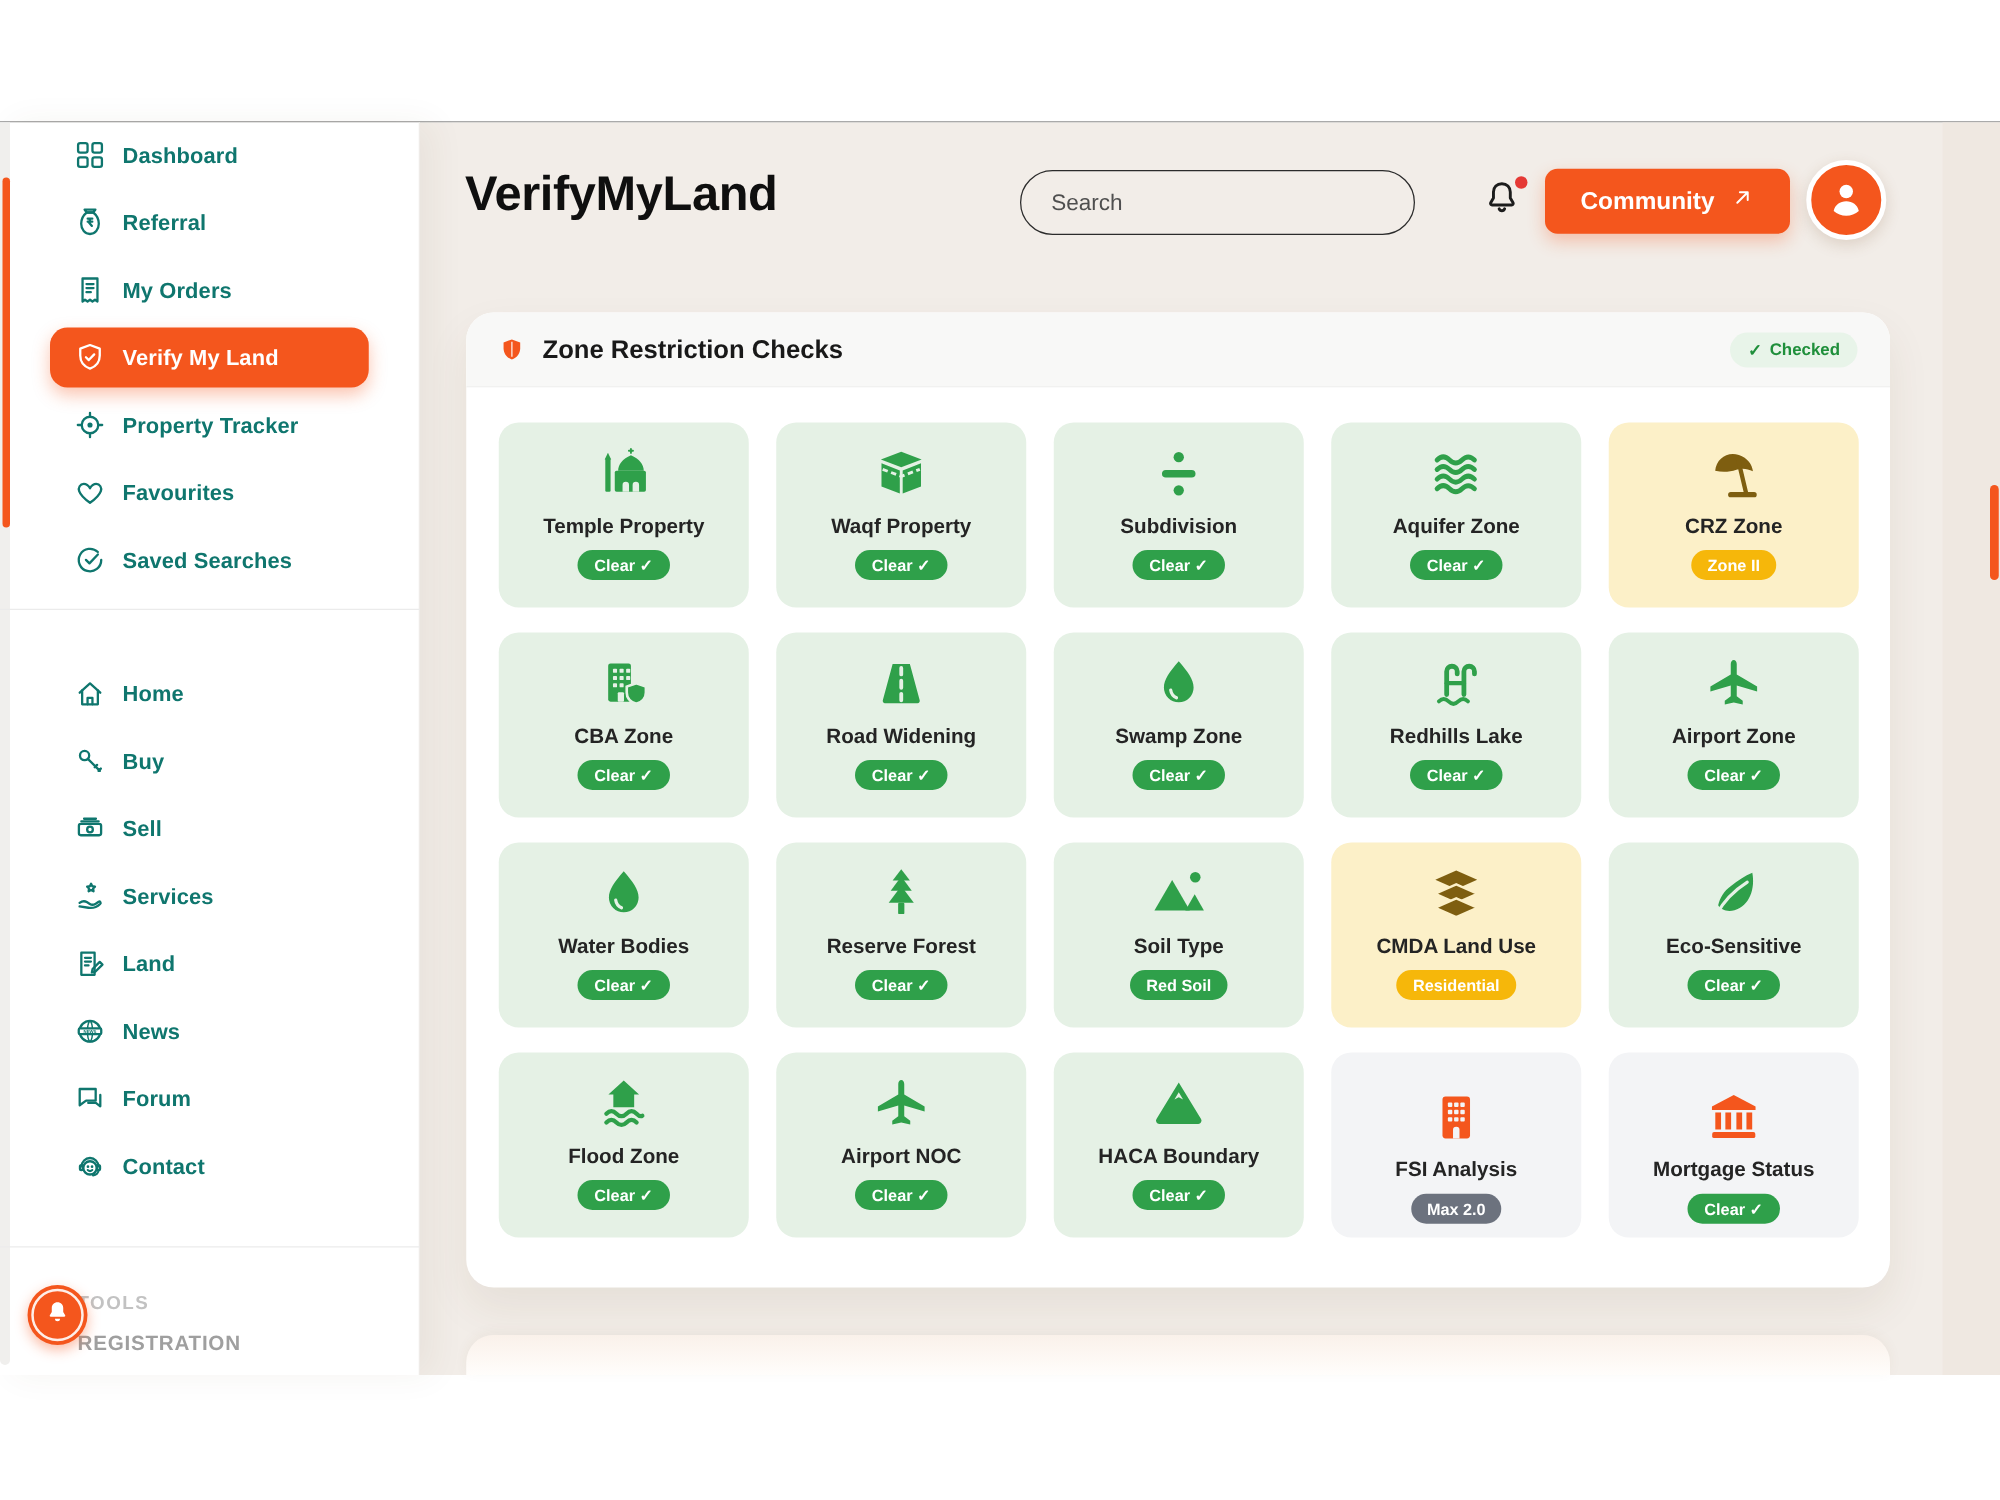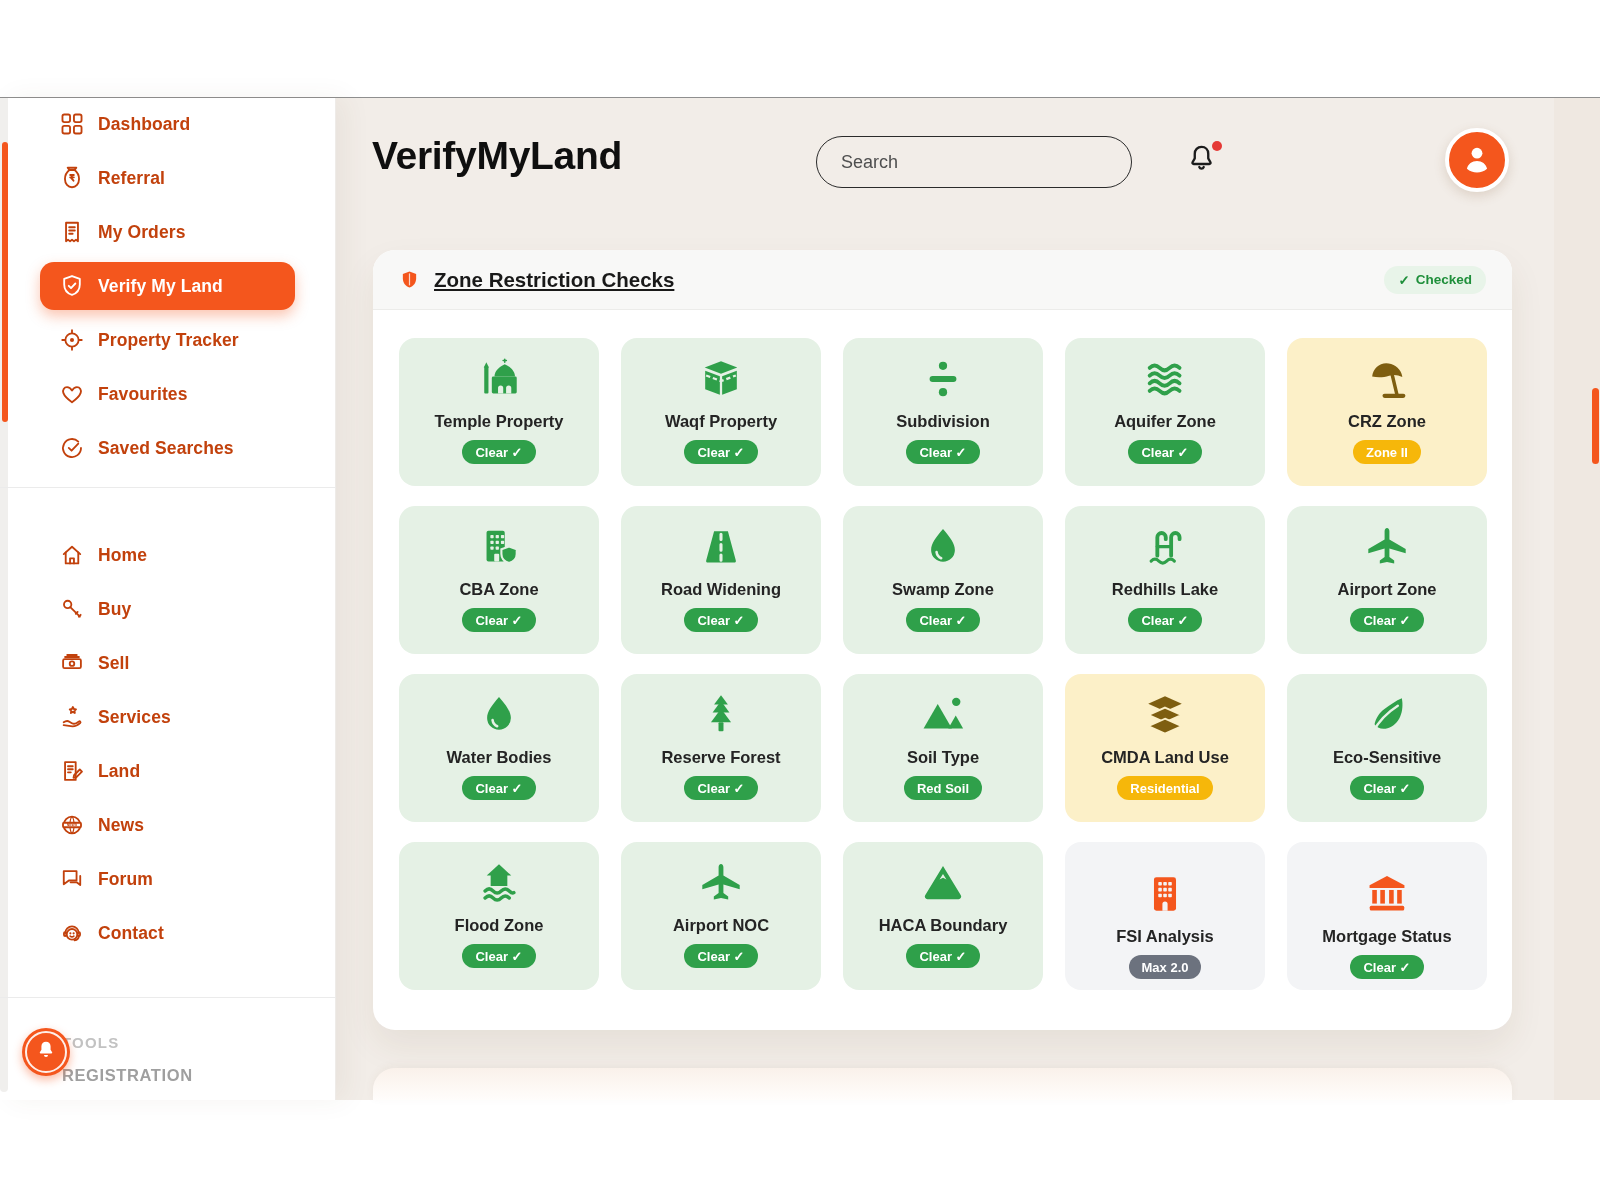--- a/index.html
+++ b/index.html
@@ -13,21 +13,21 @@
   .sidebar { position:absolute; left:0; top:0; width:336px; height:1002px; background:#fff;
              border-right:1px solid #eeebe8; box-shadow:10px 0 26px rgba(90,60,30,.06); z-index:3; }
   .side-strip { position:absolute; left:0; top:0; width:8px; height:994px; background:#f0efed; border-radius:0 0 8px 8px; }
   .side-accent { position:absolute; left:2px; top:44px; width:6px; height:280px; background:#F4561D; border-radius:4px; }
   .nav-group { position:absolute; left:0; right:0; }
   .nav-g1 { top:0; }
   .nav-g2 { top:431px; }
   .side-divider { position:absolute; left:0; width:336px; height:1px; background:#ebebeb; }
   .div1 { top:389px; } .div2 { top:899px; }
   .nav-item { height:52px; padding:0 40px; cursor:pointer; }
-  .nav-item .pill { height:48px; margin-top:2px; border-radius:14px; display:flex; align-items:center; gap:13px; padding-left:19px; color:#c2410c; }
+  .nav-item .pill { height:48px; margin-top:2px; border-radius:14px; display:flex; align-items:center; gap:13px; padding-left:19px; color:#0f766e; }
   .nav-item.active .pill { background:#F4561D; color:#fff; box-shadow:0 6px 14px rgba(244,86,29,.35); }
   .nicon { width:26px; height:26px; flex:0 0 26px; }
   .nicon svg { width:26px; height:26px; display:block; }
   .nlabel { font-size:17.5px; font-weight:700; letter-spacing:.1px; white-space:nowrap; }
   .side-foot-label { position:absolute; left:62px; font-weight:700; }
   .fl1 { top:936px; font-size:15px; color:#c2c2c2; letter-spacing:1.2px; }
   .fl2 { top:968px; font-size:16.5px; color:#9f9f9f; letter-spacing:.6px; }
   .fab { position:absolute; left:22px; top:930px; width:48px; height:48px; border-radius:50%; background:#F4561D;
          z-index:4; display:flex; align-items:center; justify-content:center; box-shadow:0 4px 10px rgba(244,86,29,.4); cursor:pointer; }
   .fab::after { content:""; position:absolute; inset:3px; border:2px solid rgba(255,255,255,.9); border-radius:50%; }
@@ -55,21 +55,21 @@
             box-shadow:0 4px 12px rgba(120,80,40,.18); }
   .avatar svg { width:36px; height:36px; color:#fff; }
 
   
   .panel { position:absolute; left:37px; top:152px; width:1139px; height:780px; background:#fff; border-radius:22px;
            box-shadow:0 16px 34px rgba(90,60,30,.08); }
   .panel-head { height:60px; display:flex; align-items:center; padding:0 26px; background:#F8F8F7;
                 border-bottom:1px solid #ececea; border-radius:22px 22px 0 0; }
   .panel-shield { width:21px; height:24px; color:#F4561D; }
   .panel-shield svg { width:21px; height:24px; display:block; }
-  .panel-title { margin-left:14px; font-size:20.5px; font-weight:700; color:#191919;text-decoration:underline; }
+  .panel-title { margin-left:14px; font-size:20.5px; font-weight:700; color:#191919; }
   .checked-badge { margin-left:auto; background:#E8F4E9; color:#1F8F3B; font-size:13.5px; font-weight:700;
                    border-radius:999px; padding:6px 14px; display:flex; align-items:center; gap:6px; }
   .grid { display:grid; grid-template-columns:repeat(5,200px); gap:20px 22px; padding:28px 26px; }
   .card { width:200px; height:148px; border-radius:16px; display:flex; flex-direction:column; align-items:center; cursor:pointer; }
   .card--green  { background:#E5F1E5; }
   .card--yellow { background:#FCF0C8; }
   .card--gray   { background:#F3F4F6;justify-content:center; }
   .cicon { margin-top:15px; height:52px; display:flex; align-items:center; justify-content:center; }
   .cicon svg { width:46px; height:46px; display:block; }
   .icon--green  { color:#2FA04A; }
@@ -294,20 +294,26 @@
 
       <div class="vml-title">VerifyMyLand</div>
       <input class="search" type="text" placeholder="Search" style="">
       <div class="bell-wrap">
         <span><svg viewBox="0 0 24 24" fill="none" stroke="currentColor" stroke-width="1.7" stroke-linecap="round" stroke-linejoin="round">
               <path d="M12 3.6c-2.9 0-4.9 2.1-4.9 4.9v3.4l-1.6 2.8c-.3.6.1 1.3.8 1.3h11.4c.7 0 1.1-.7.8-1.3l-1.6-2.8V8.5c0-2.8-2-4.9-4.9-4.9z"></path>
               <path d="M10.4 18.2a1.7 1.7 0 003.2 0"></path>
             </svg></span>
         <span class="bell-dot"></span>
       </div>
+      <button class="community">
+        <span>Community</span>
+        <span><svg viewBox="0 0 24 24" fill="none" stroke="currentColor" stroke-width="1.9" stroke-linecap="round" stroke-linejoin="round">
+              <path d="M7 17L17 7M9.5 7H17v7.5"></path>
+            </svg></span>
+      </button>
       <div class="avatar">
           <span><svg viewBox="0 0 24 24" fill="currentColor">
               <circle cx="12" cy="8.8" r="3.6"></circle>
               <path d="M5.3 19.2c.7-3.3 3.4-5.2 6.7-5.2s6 1.9 6.7 5.2a10.2 10.2 0 01-13.4 0z"></path>
             </svg></span>
         </div>
 
       <div class="panel">
         <div class="panel-head">
           <span class="panel-shield">

